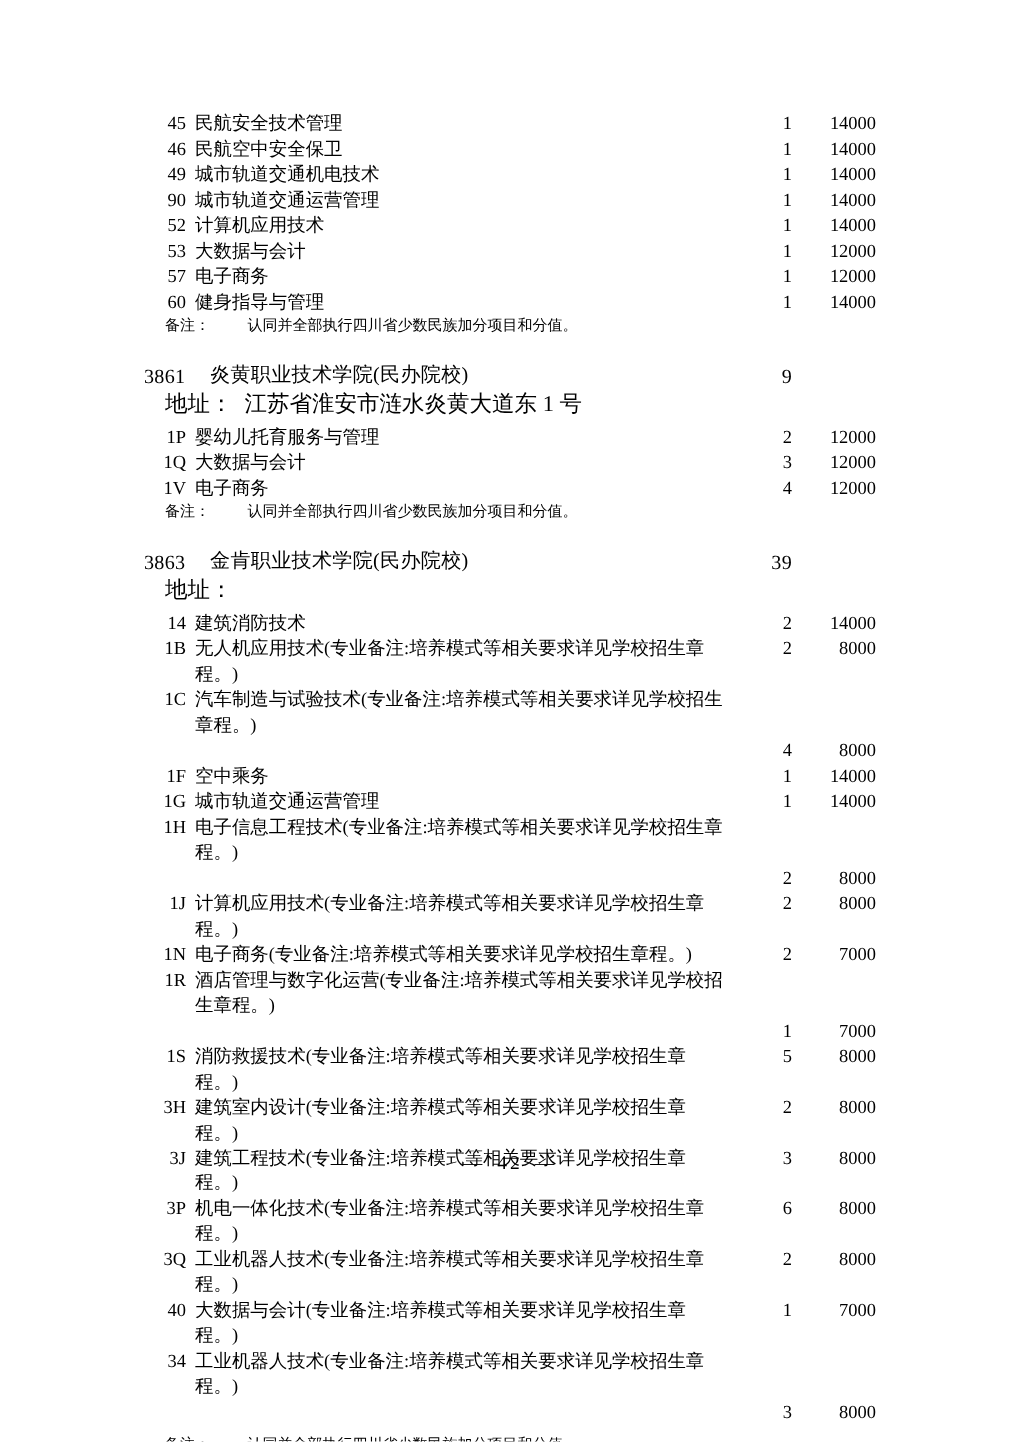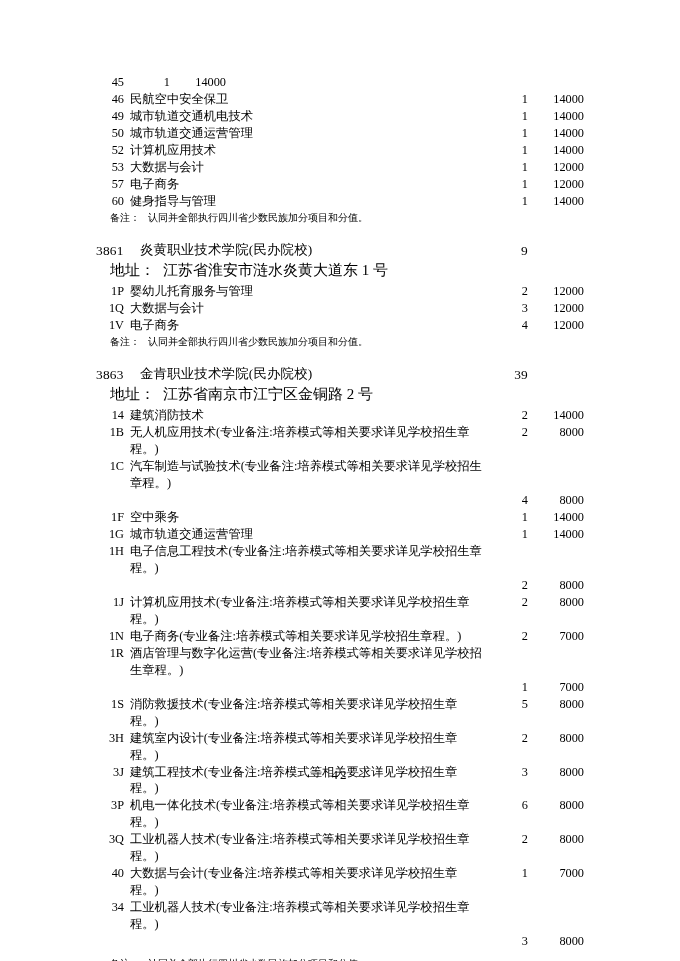--- a/index.html
+++ b/index.html
@@ -122,20 +122,21 @@
   }
   .note .nlabel {
     flex: 0 0 auto;
     padding-left: 14px;
     padding-right: 6px;
     white-space: nowrap;
   }
   .note .ntext {
     flex: 1 1 auto;
     padding-left: 2px;
+    margin-left: 17px;
   }
 
   .gap-sm { height: 6px; }
 
   
   .footer {
     position: absolute;
     left: 0;
     right: 0;
     bottom: 36px;
@@ -147,37 +148,38 @@
 </style>
 </head>
 <body>
 
 <div class="page">
   <div class="content">
 
     <div>
       <div class="row">
         <span class="code">45</span>
+        <span class="name">民航安全技术管理</span>
         <span class="cnt">1</span>
         <span class="fee">14000</span>
       </div>
       <div class="row">
         <span class="code">46</span>
         <span class="name">民航空中安全保卫</span>
         <span class="cnt">1</span>
         <span class="fee">14000</span>
       </div>
       <div class="row">
         <span class="code">49</span>
         <span class="name">城市轨道交通机电技术</span>
         <span class="cnt">1</span>
         <span class="fee">14000</span>
       </div>
       <div class="row">
-        <span class="code">50</span>
+        <span class="code">90</span>
         <span class="name">城市轨道交通运营管理</span>
         <span class="cnt">1</span>
         <span class="fee">14000</span>
       </div>
       <div class="row">
         <span class="code">52</span>
         <span class="name">计算机应用技术</span>
         <span class="cnt">1</span>
         <span class="fee">14000</span>
       </div>
@@ -242,21 +244,20 @@
     </div>
 
     <div class="school">
       <span class="scode">3863</span>
       <span class="sname">金肯职业技术学院(民办院校)</span>
       <span class="scnt">39</span>
       <span class="sfee"></span>
     </div>
     <div class="addr">
       <span class="alabel">地址：</span>
-      <span class="atext">江苏省南京市江宁区金铜路 2 号</span>
     </div>
     <div>
 
       <div class="row">
         <span class="code">14</span>
         <span class="name">建筑消防技术</span>
         <span class="cnt">2</span>
         <span class="fee">14000</span>
       </div>
 

